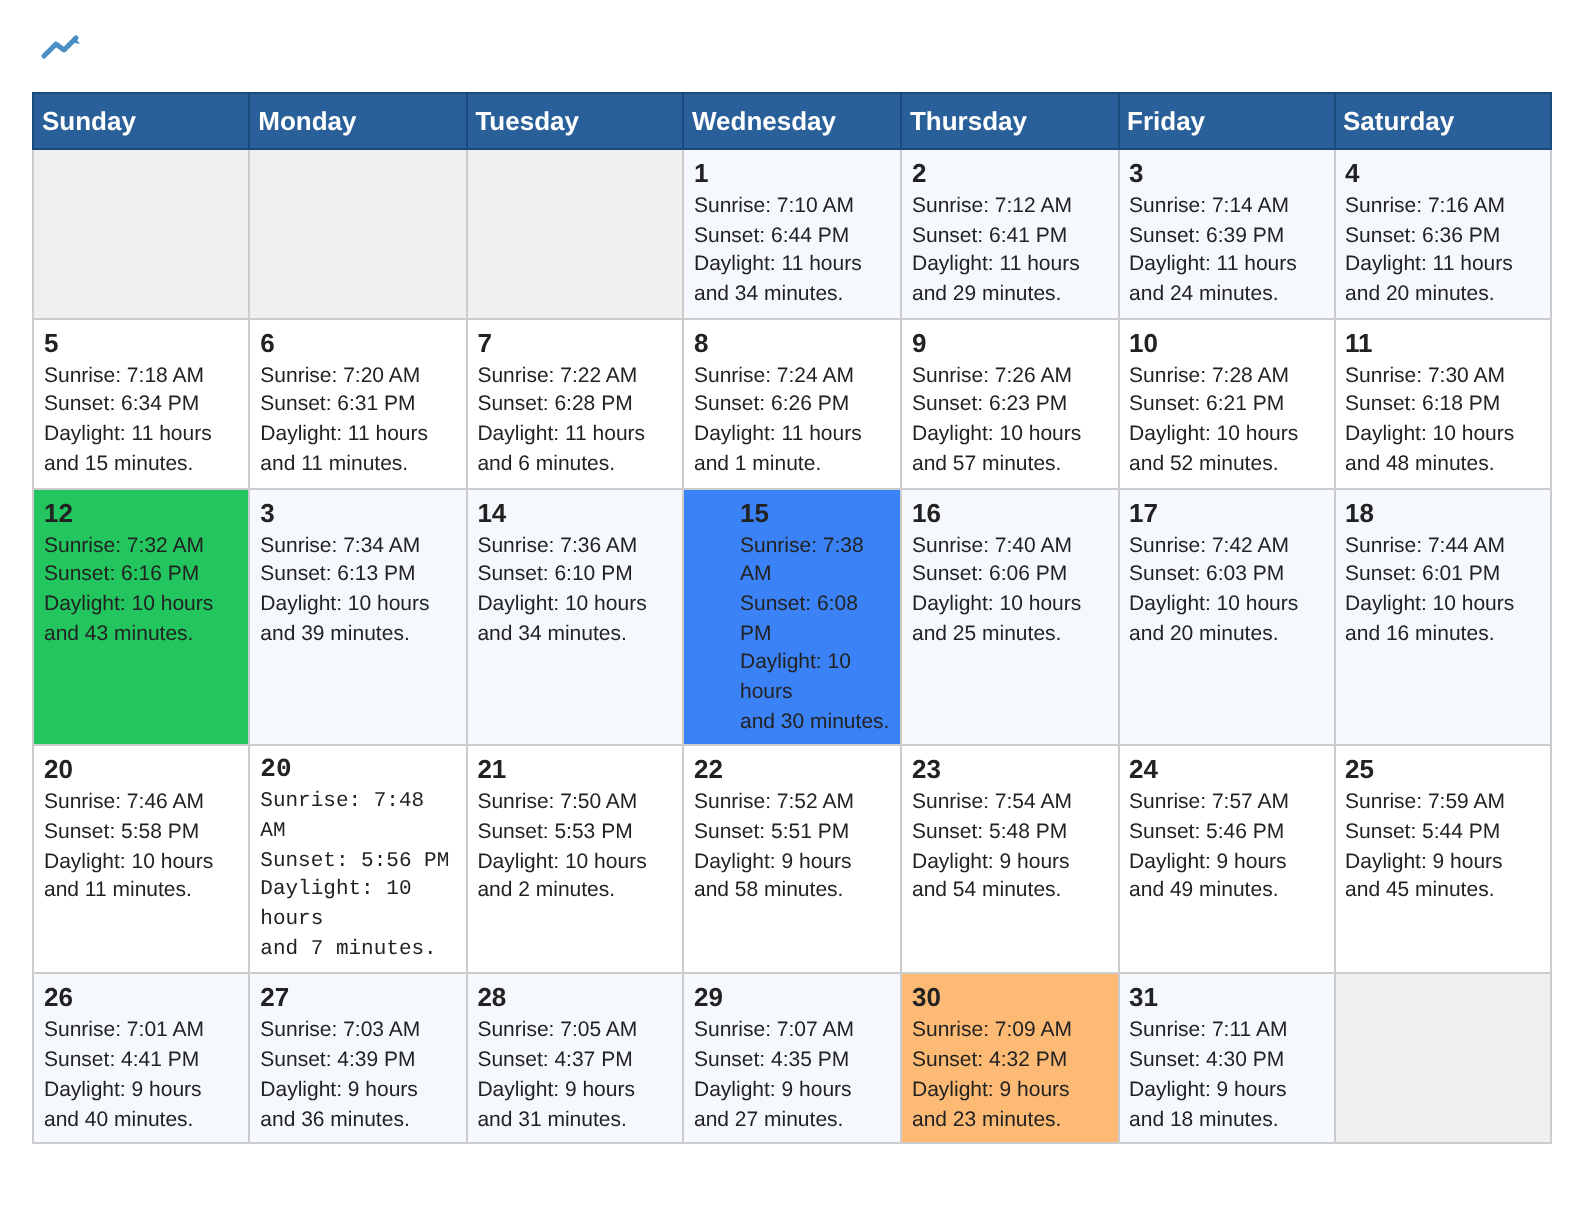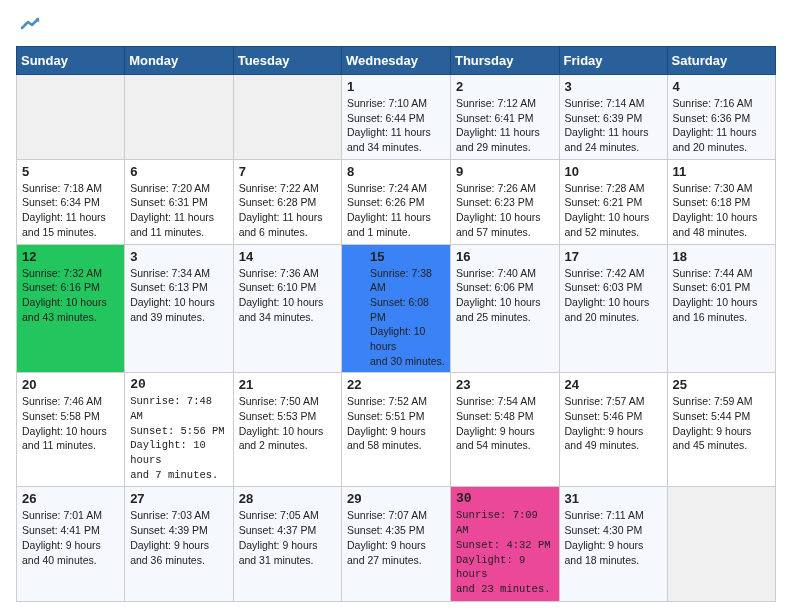--- a/index.html
+++ b/index.html
@@ -325,21 +325,21 @@
 Daylight: 9 hours
 and 31 minutes.</div>
         </td>
         <td style="background: rgb(245, 248, 252);">
           <span class="day-number">29</span>
           <div class="day-info" style="white-space: pre-line;">Sunrise: 7:07 AM
 Sunset: 4:35 PM
 Daylight: 9 hours
 and 27 minutes.</div>
         </td>
-        <td style="background: #ec4899; font-family: Liberation Mono, monospace;">
+        <td style="background: #fdba74;">
           <span class="day-number">30</span>
           <div class="day-info" style="white-space: pre-line;">Sunrise: 7:09 AM
 Sunset: 4:32 PM
 Daylight: 9 hours
 and 23 minutes.</div>
         </td>
         <td style="background: rgb(245, 248, 252);">
           <span class="day-number">31</span>
           <div class="day-info" style="white-space: pre-line;">Sunrise: 7:11 AM
 Sunset: 4:30 PM

